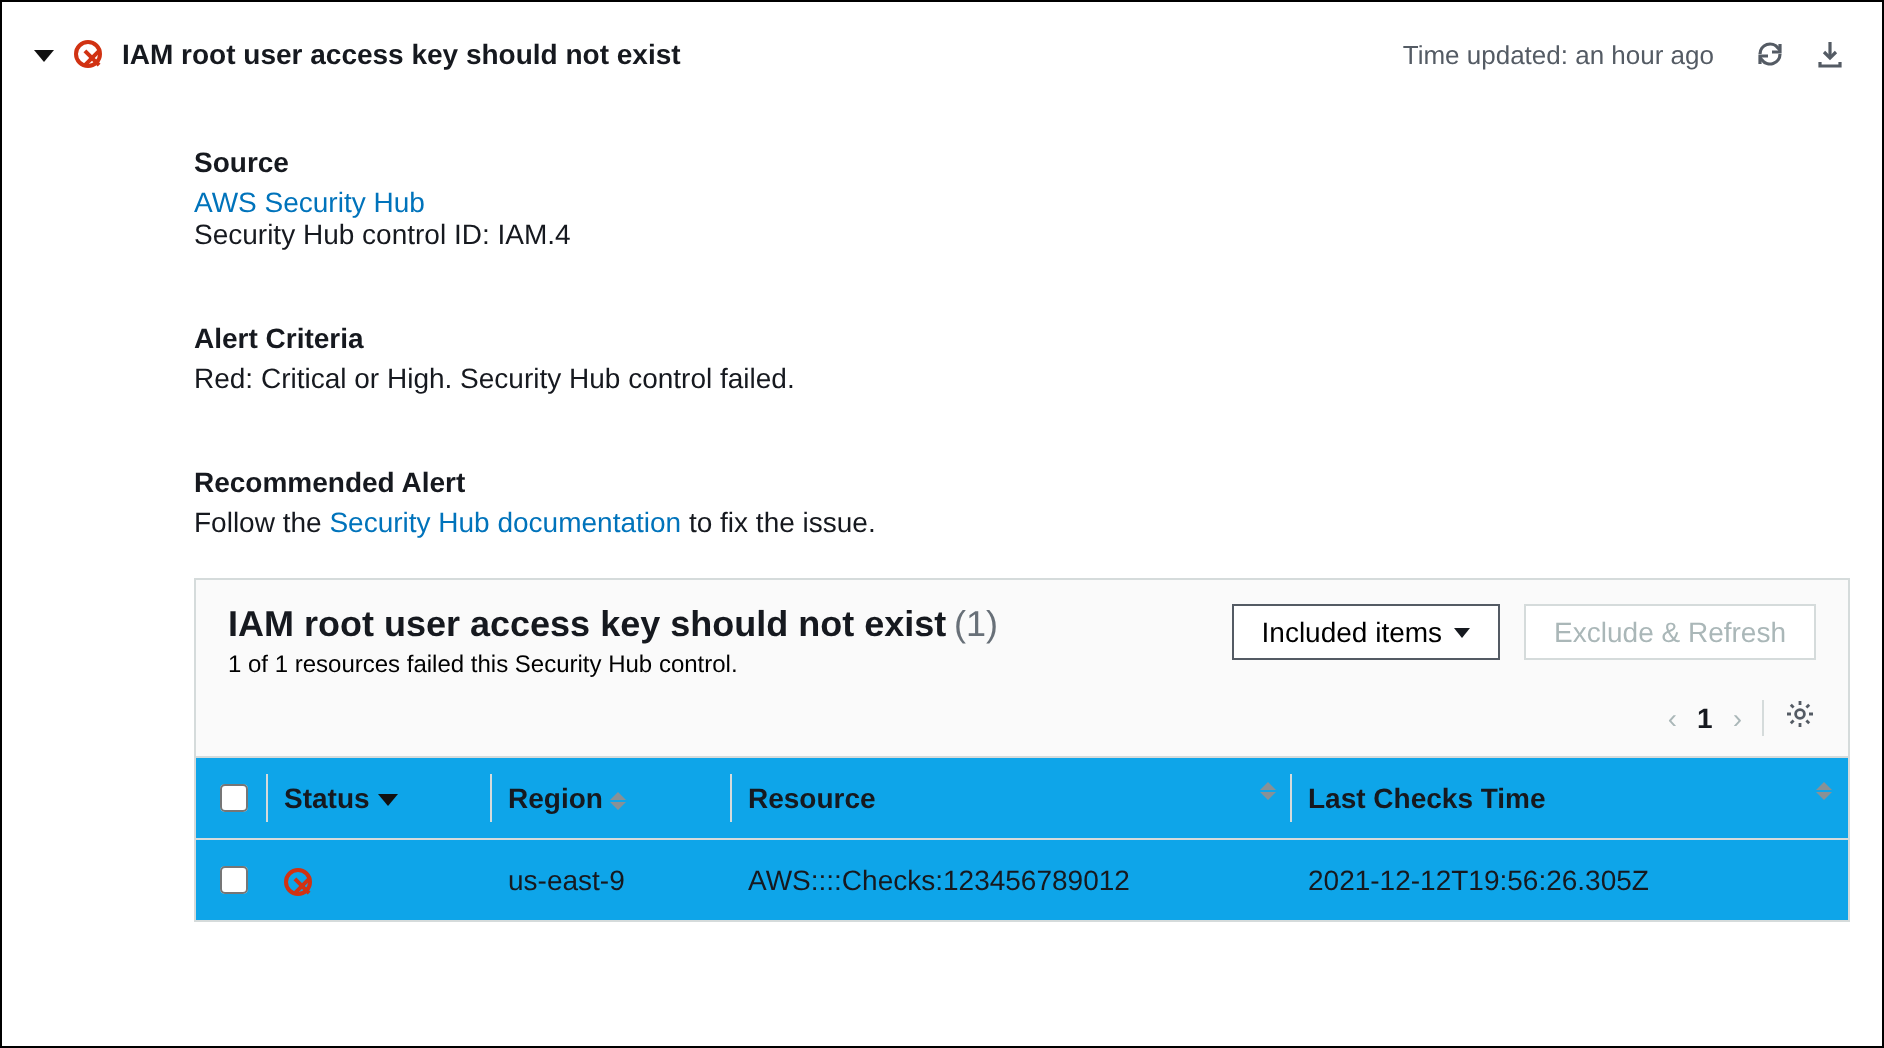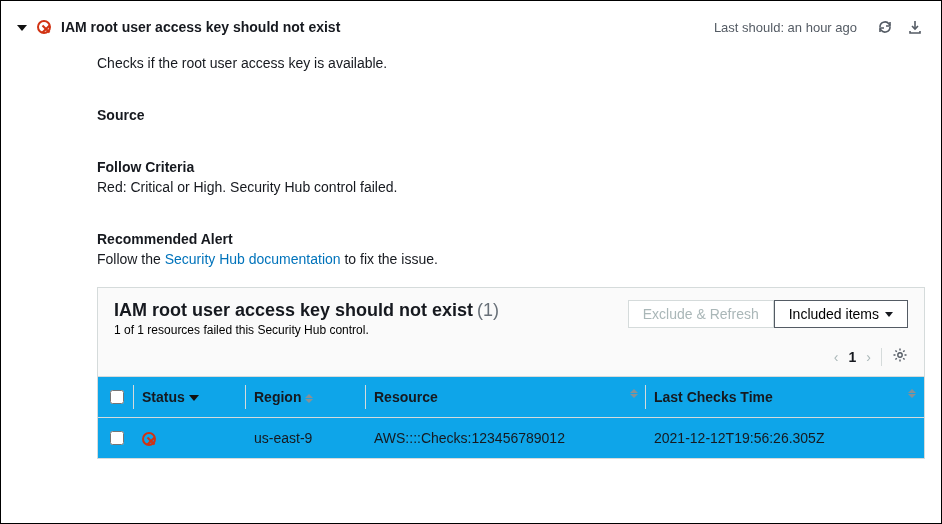--- a/index.html
+++ b/index.html
@@ -78,21 +78,21 @@
   .panel {
     margin-left: 80px;
     margin-top: 10px;
     border: 1px solid #d5dbdb;
     background: #fafafa;
   }
   .panel-head {
     display: flex;
     align-items: flex-start;
     padding: 12px 16px 10px 16px;
-    gap: 0;
+    gap: 12px;
   }
   .panel-title-wrap { flex: 1; }
   .panel-title {
     font-size: 18px;
     font-weight: 700;
   }
   .panel-count {
     color: #687078;
     font-weight: 400;
   }
@@ -201,72 +201,73 @@
   .status-cell .err-circle { vertical-align: middle; }
 </style>
 </head>
 <body>
 
 <div class="top-row">
   <div class="caret"></div>
   <span class="err-circle"></span>
   <div class="title">IAM root user access key should not exist</div>
   <div class="spacer"></div>
-  <div class="last-updated">Last should: an hour ago</div>
+  <div class="last-updated">Time updated: an hour ago</div>
   <span class="icon-btn">
     <svg width="16" height="16" viewBox="0 0 16 16" fill="none" stroke="currentColor" stroke-width="1.6">
       <path d="M13 3v4h-4"></path>
         <path d="M3 8a5 5 0 0 1 9-3l1 1"></path>
       <path d="M3 13V9h4"></path>
         <path d="M13 8a5 5 0 0 1-9 3l-1-1"></path>
     </svg>
   </span>
   <span class="icon-btn">
     <svg width="16" height="16" viewBox="0 0 16 16" fill="none" stroke="currentColor" stroke-width="1.6">
       <path d="M8 2v8"></path>
         <path d="M5 7l3 3 3-3"></path>
         <path d="M3 12v2h10v-2"></path>
     </svg>
   </span>
 </div>
 
 <div class="content">
-  <p>Checks if the root user access key is available.</p>
 
   <div class="section-block">
     <div class="section-head">Source</div>
+    <div><a class="link">AWS Security Hub</a></div>
+    <div>Security Hub control ID: IAM.4</div>
   </div>
 
   <div class="section-block">
-    <div class="section-head">Follow Criteria</div>
+    <div class="section-head">Alert Criteria</div>
     <div>Red: Critical or High. Security Hub control failed.</div>
   </div>
 
   <div class="section-block">
     <div class="section-head">Recommended Alert</div>
     <div>
       <span>Follow the </span><a class="link">Security Hub documentation</a><span> to fix the issue.</span>
     </div>
   </div>
 </div>
 
 <div class="panel">
   <div class="panel-head">
     <div class="panel-title-wrap">
       <div>
         <span class="panel-title">IAM root user access key should not exist</span>
         <span class="panel-title panel-count">(1)</span>
       </div>
       <div class="panel-sub">1 of 1 resources failed this Security Hub control.</div>
     </div>
-    <button class="btn disabled">Exclude &amp; Refresh</button>
     <button class="btn">
       <span>Included items</span>
       <span class="mini-caret"></span>
     </button>
+    <button class="btn disabled">Exclude &amp; Refresh</button>
   </div>
 
   <div class="panel-pager">
     <span class="pager-arrow">‹</span>
     <span class="pager-num">1</span>
     <span class="pager-arrow">›</span>
     <span class="divider"></span>
     <span class="gear">
       <svg width="16" height="16" viewBox="0 0 16 16" fill="none" stroke="currentColor" stroke-width="1.4">
         <circle cx="8" cy="8" r="2.2"></circle>

